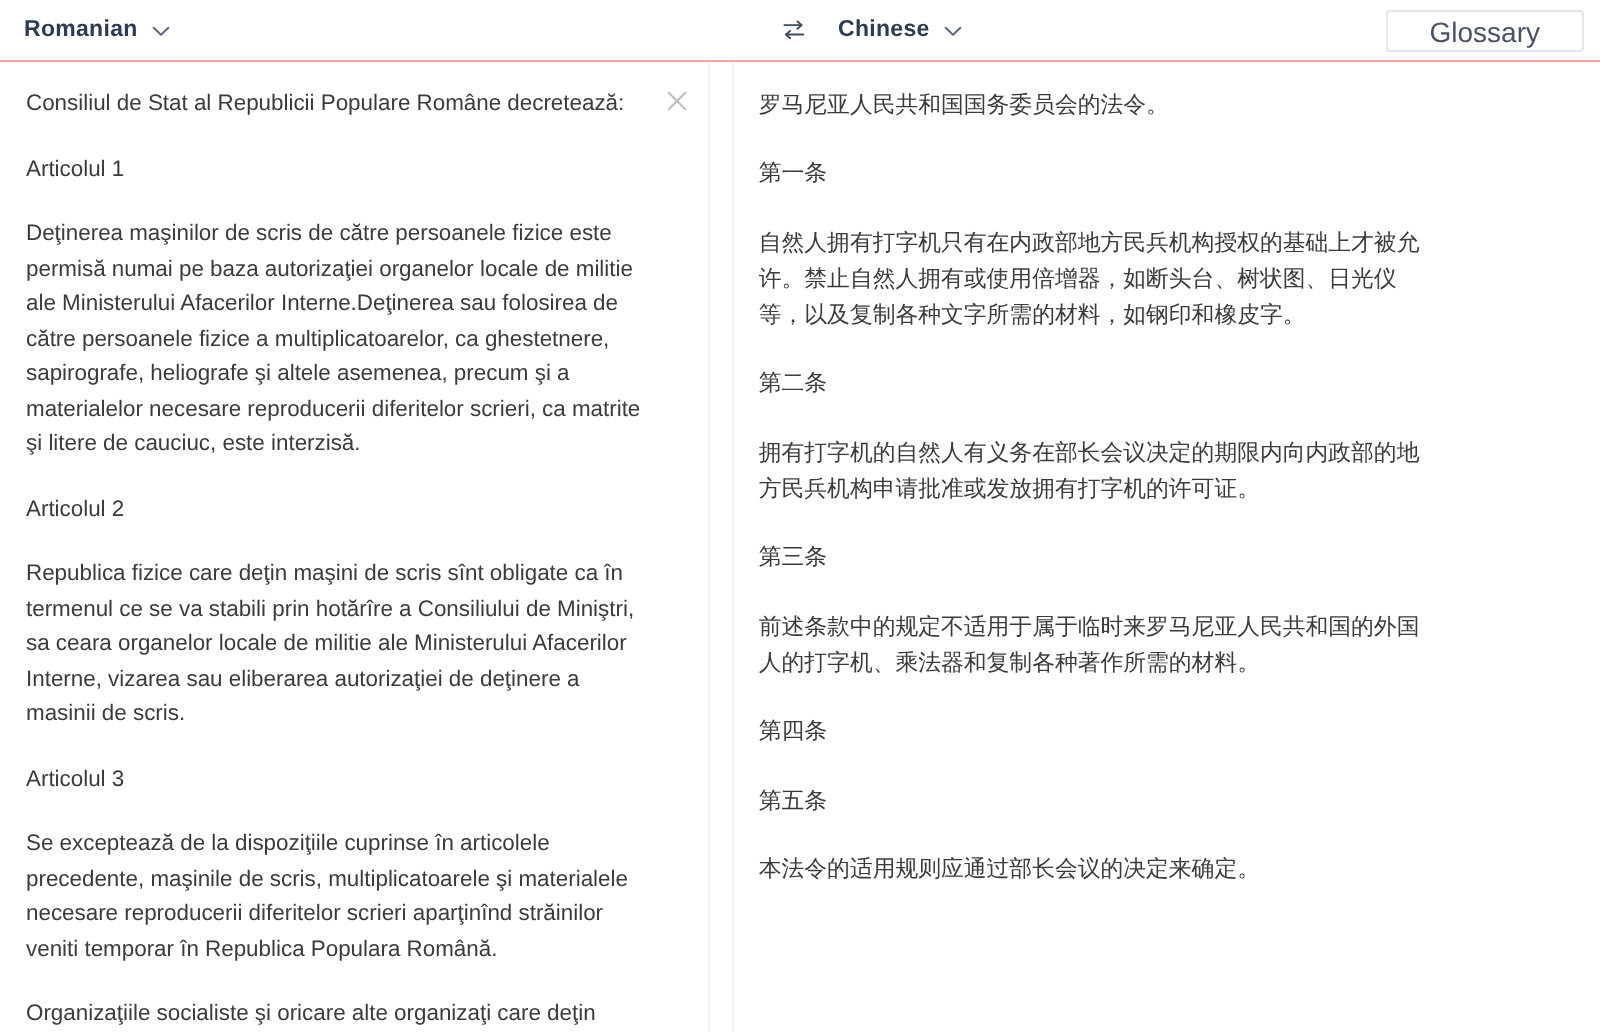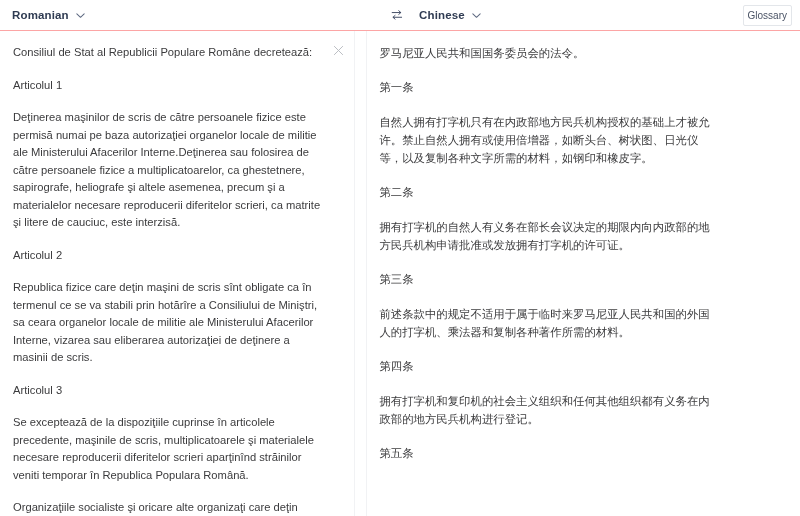--- a/index.html
+++ b/index.html
@@ -70,25 +70,25 @@
     background: transparent;
     border: none;
     padding: 0;
   }
 
   .glossary-btn {
     position: absolute;
     right: 8px;
     top: 5px;
     height: 21px;
-    padding: 0 4px;
+    padding: 0 21px;
     display: flex;
     align-items: center;
     justify-content: center;
-    font-size: 10px;
+    font-size: 14px;
     color: #4a5365;
     background: #ffffff;
     border: 1px solid #e3e6ea;
     border-radius: 2px;
     cursor: pointer;
     font-family: "Liberation Sans", sans-serif;
   }
 
   
   .panes {
@@ -230,19 +230,19 @@
     <div class="pane target">
       <div class="pane-body">
         <p class="para heading">罗马尼亚人民共和国国务委员会的法令。</p>
         <p class="para heading">第一条</p>
         <p class="para">自然人拥有打字机只有在内政部地方民兵机构授权的基础上才被允许。禁止自然人拥有或使用倍增器，如断头台、树状图、日光仪等，以及复制各种文字所需的材料，如钢印和橡皮字。</p>
         <p class="para heading">第二条</p>
         <p class="para">拥有打字机的自然人有义务在部长会议决定的期限内向内政部的地方民兵机构申请批准或发放拥有打字机的许可证。</p>
         <p class="para heading">第三条</p>
         <p class="para">前述条款中的规定不适用于属于临时来罗马尼亚人民共和国的外国人的打字机、乘法器和复制各种著作所需的材料。</p>
         <p class="para heading">第四条</p>
-        <p class="para">拥有打字机和复印机的社会主义组织和任何其他组织都有义务在内政部的地方民兵机构进行登记。</p>
         <p class="para heading">第五条</p>
+        <p class="para">本法令的适用规则应通过部长会议的决定来确定。</p>
       </div>
     </div>
 
   </div>
 </div>
 
 </body></html>

